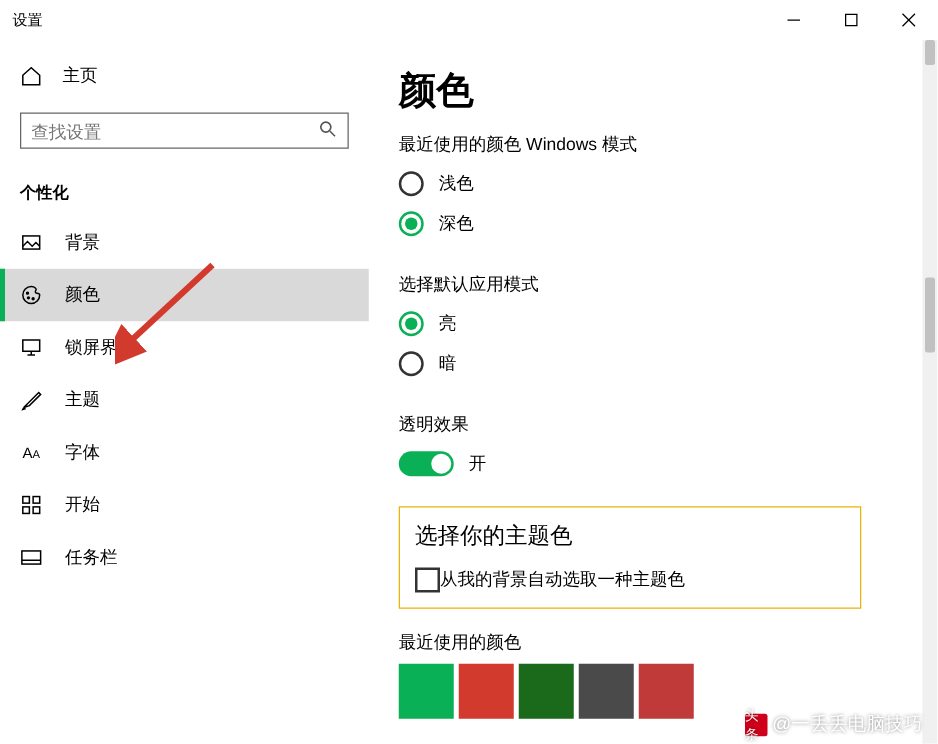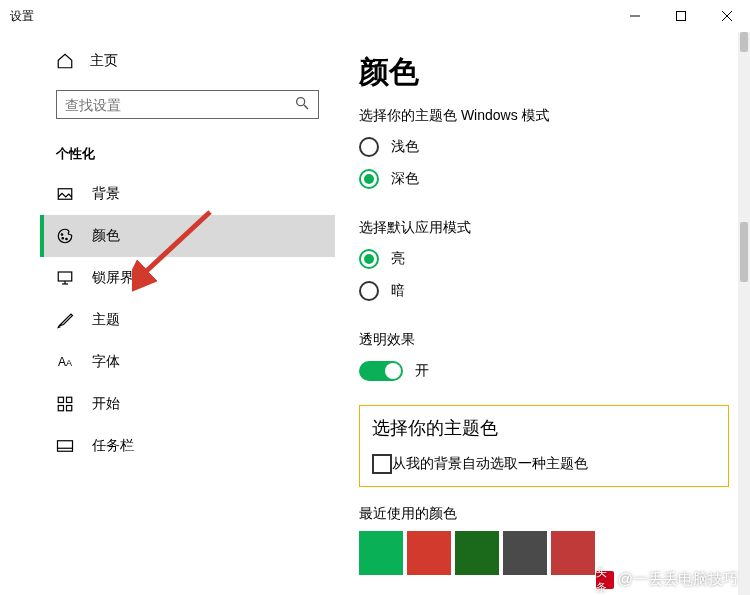--- a/index.html
+++ b/index.html
@@ -2,21 +2,21 @@
 <html><head>
 <meta charset="utf-8">
 <style>
 * { box-sizing: border-box; margin: 0; padding: 0; }
 body { font-family: "Microsoft YaHei", "Segoe UI", sans-serif; font-size: 14px; color: #000; background: #fff; width: 750px; height: 595px; overflow: hidden; position: relative; }
 
 .titlebar { display: flex; align-items: center; height: 32px; padding-left: 10px; }
 .titlebar .title { font-size: 12px; flex: 1; }
 .titlebar .winbtn { width: 46px; height: 32px; display: flex; align-items: center; justify-content: center; font-size: 12px; color: #000; }
 
-.layout { display: flex; height: calc(595px - 32px); padding-left: 40px; }
+.layout { display: flex; height: calc(595px - 32px); }
 
 .sidebar { width: 295px; padding: 10px 0; position: relative; }
 .home-row { display: flex; align-items: center; padding: 10px 16px; gap: 16px; }
 .home-row .icon { width: 18px; height: 18px; }
 .search-box { margin: 10px 16px 20px 16px; border: 1px solid #666; height: 29px; display: flex; align-items: center; padding: 0 8px; justify-content: space-between; color: #666; }
 .search-box input { border: none; outline: none; font-size: 14px; flex: 1; background: transparent; }
 .section-label { padding: 6px 16px 10px 16px; font-size: 13px; font-weight: bold; }
 .nav-item { display: flex; align-items: center; padding: 12px 16px; gap: 18px; position: relative; }
 .nav-item.selected { background: #d9d9d9; }
 .nav-item.selected::before { content: ""; position: absolute; left: 0; top: 0; bottom: 0; width: 4px; background: #0ab055; }
@@ -180,21 +180,21 @@
             <path d="M0,0 L0,6 L8,3 Z" fill="#d23a2e"></path>
           </marker>
         </defs>
       <line x1="78" y1="5" x2="8" y2="70" stroke="#d23a2e" stroke-width="5" marker-end="url(#ah)"></line>
     </svg>
   </div>
 
   <div class="content">
     <h1 class="page-title">颜色</h1>
 
-    <div class="subheading">选择你的主题色 Windows 模式</div>
+    <div class="subheading">最近使用的颜色 Windows 模式</div>
     <div class="radio-row">
       <span class="radio"></span>
       <span>浅色</span>
     </div>
     <div class="radio-row">
       <span class="radio checked"></span>
       <span>深色</span>
     </div>
 
     <div class="group-gap"></div>

